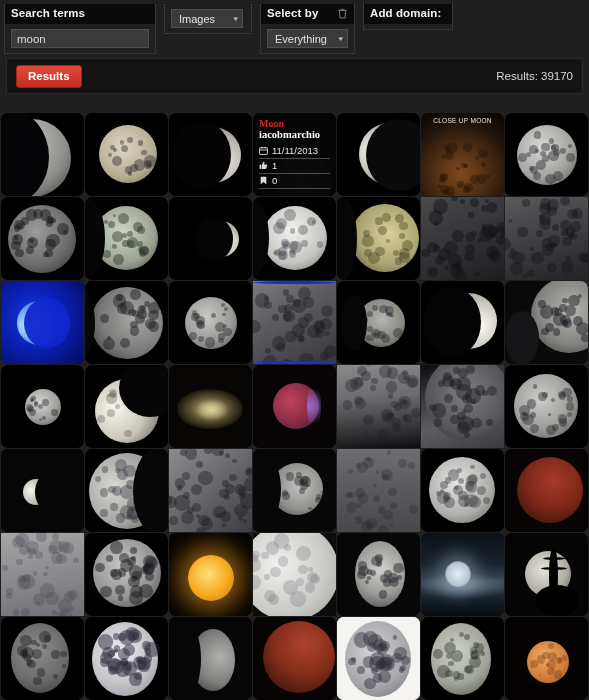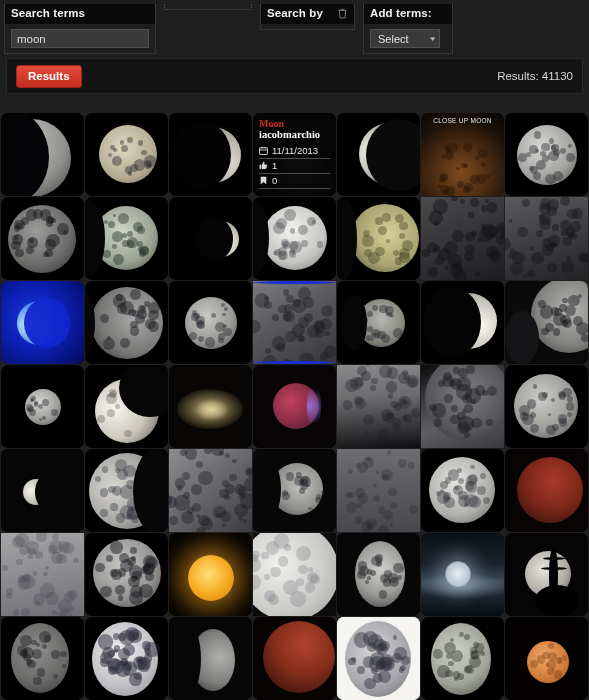--- a/index.html
+++ b/index.html
@@ -203,47 +203,53 @@
     <div class="field-group fg-terms">
       <div class="field-label">
         <span>Search terms</span>
       </div>
       <div class="field-body">
         <input class="text-input" value="moon" style="">
       </div>
     </div>
 
     <div class="field-group fg-domain">
+      <div class="field-body">
+        <div class="select-box sel-domain">
+          <span>Images</span>
+          <span class="caret">▾</span>
+        </div>
+      </div>
     </div>
 
     <div class="field-group fg-by">
       <div class="field-label">
-        <span>Search by</span>
+        <span>Select by</span>
         <svg class="trash-icon" viewBox="0 0 16 16">
           <path d="M2 3.5h12M6 3.5V2h4v1.5M3.5 3.5l.8 11h7.4l.8-11" fill="none" stroke="#cfcfcf" stroke-width="1.3"></path>
         </svg>
       </div>
+      <div class="field-body">
+        <div class="select-box sel-by">
+          <span>Everything</span>
+          <span class="caret">▾</span>
+        </div>
+      </div>
     </div>
 
     <div class="field-group fg-filter">
       <div class="field-label">
-        <span>Add terms:</span>
-      </div>
-      <div class="field-body">
-        <div class="select-box sel-filter">
-          <span>Select</span>
-          <span class="caret">▾</span>
-        </div>
+        <span>Add domain:</span>
       </div>
     </div>
   </div>
 
   <div class="action-bar">
     <button class="search-btn">Results</button>
-    <span class="results-text">Results: 41130</span>
+    <span class="results-text">Results: 39170</span>
   </div>
 
   <div class="grid" id="results-grid">
       <div class="cell">
         <div class="thumb">
           <div class="disc" style="left: -8px; top: 6px; width: 78px; height: 78px; background: radial-gradient(circle at 38% 32%, rgb(201, 201, 198), rgb(142, 142, 139) 60%, rgb(58, 58, 57) 100%);"></div>
           <div class="shade" style="left: -26px; top: -2px; width: 74px; height: 92px; background: rgb(4, 4, 6); border-radius: 50%;"></div>
         </div>
       </div>
       <div class="cell">

